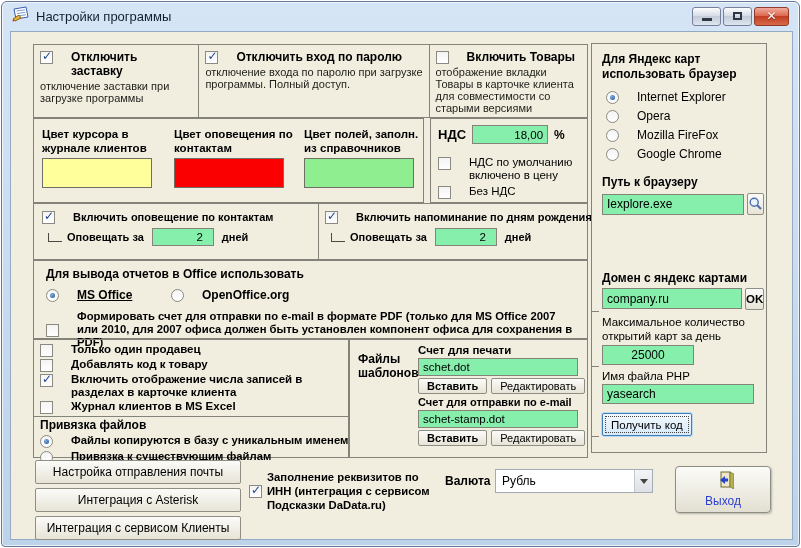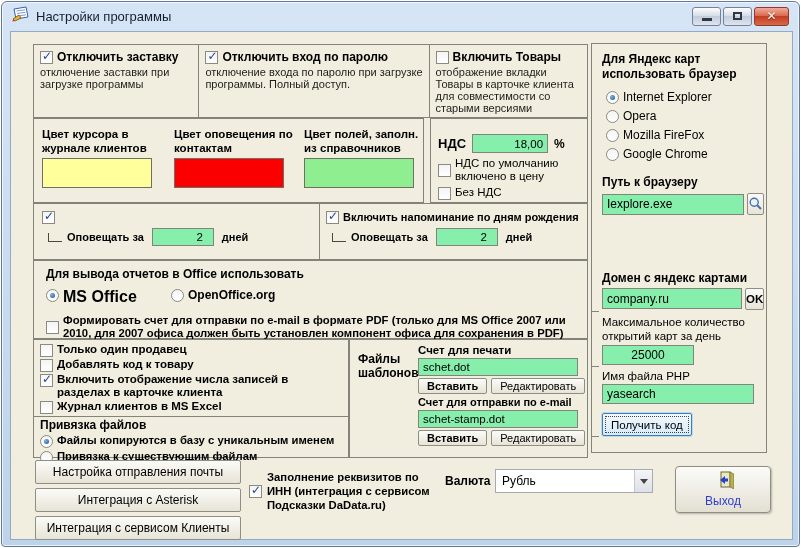--- a/index.html
+++ b/index.html
@@ -22,21 +22,21 @@
   .glyph-max{width:9px;height:8px;border:2px solid #30383F;background:transparent;}
   .glyph-close{color:#fff;font-size:12px;font-weight:bold;line-height:12px;text-shadow:0 1px 1px #7E2415;}
   .client{position:absolute;left:8px;top:29px;width:783px;height:509px;background:#F1EEE0;border:1px solid #93A9C4;}
   .sec{position:absolute;border:1px solid #83837A;}
   .b{font-weight:bold;}
   
   .cb{flex:0 0 auto;width:13px;height:13px;border:1px solid #8A8A82;background:linear-gradient(#F4F4F4,#FFFFFF);position:relative;margin-top:1px;}
   .cb.checked::before{content:"✓";position:absolute;left:1px;top:-3px;font-size:12px;font-weight:bold;color:#24418E;}
   .rd{flex:0 0 auto;width:13px;height:13px;border:1px solid #8A8A82;border-radius:50%;background:linear-gradient(#F4F4F4,#FFFFFF);position:relative;margin-top:1px;}
   .rd.sel::before{content:"";position:absolute;left:3px;top:3px;width:5px;height:5px;border-radius:50%;background:radial-gradient(circle at 35% 35%,#7FB2E5,#1F4E8C);}
-  .chkrow,.rdrow{display:flex;align-items:flex-start;gap:4px;}
+  .chkrow,.rdrow{display:flex;align-items:flex-start;gap:18px;}
   .ct{font-weight:bold;font-size:12px;line-height:14px;}
   .desc{font-size:11px;line-height:12px;margin-top:2px;color:#1E1E18;}
   .inp{border:1px solid #83837A;background:#86efac;font-family:inherit;font-size:11.5px;height:19px;padding:0 4px;}
   .btn{border:1px solid #8E8E85;border-radius:2px;background:linear-gradient(#FBFBF9,#E7E4D6);font-family:inherit;font-size:11px;color:#000;padding:1px 8px;cursor:default;}
   .swatch{width:110px;height:30px;border:1px solid #6F6F65;margin-top:3px;}
   .swlabel{font-weight:bold;font-size:11.5px;line-height:14px;}
   .conn{display:inline-block;width:14px;height:9px;border-left:1px solid #4A4A42;border-bottom:1px solid #4A4A42;margin:0 5px 0 6px;}
   .focusbtn{border:1px solid #3E7DB8;background:linear-gradient(#F2F8FD,#D7EAF9);box-shadow:0 0 0 1px #BCD9F0;outline:1px dotted #444;outline-offset:-4px;font-size:11.5px;}
   .drop{display:flex;border:1px solid #A5ABB5;background:#fff;height:24px;}
   .dropval{flex:1;font-size:12px;padding:4px 0 0 6px;}
@@ -110,40 +110,41 @@
       <div style="width:120px;">
         <div class="swlabel">Цвет оповещения по контактам</div>
         <div class="swatch" style="background: rgb(250, 0, 0);"></div>
       </div>
       <div style="width:115px;">
         <div class="swlabel">Цвет полей, заполн. из справочников</div>
         <div class="swatch" style="background: rgb(143, 238, 143);"></div>
       </div>
     </div>
 
-    <div class="sec" style="left:419px;top:86px;width:158px;height:85px;padding:15px 7px 0 7px;">
+    <div class="sec" style="left:419px;top:86px;width:158px;height:85px;padding:6px 7px 0 7px;">
       <div style="display:flex;align-items:center;gap:6px;">
         <span class="b" style="font-size:13px;">НДС</span>
         <input class="inp" style="width: 76px; text-align: right;" value="18,00">
         <span class="b" style="font-size:12px;">%</span>
       </div>
-      <div class="chkrow" style="margin-top:4px;align-items:center;">
+      <div class="chkrow" style="margin-top:12px;">
         <span class="cb"></span>
         <span style="font-size:11.5px;line-height:13px;width:120px;">НДС по умолчанию включено в цену</span>
       </div>
       <div class="chkrow" style="margin-top:3px;">
         <span class="cb"></span>
         <span style="font-size:11.5px;line-height:13px;">Без НДС</span>
       </div>
     </div>
 
     <div class="sec" style="left:22px;top:171px;width:555px;height:57px;display:flex;">
       <div style="width:287px;border-right:1px solid #83837A;padding:6px 4px 0 8px;">
         <div class="chkrow">
           <span class="cb checked"></span>
+          <span class="ct" style="font-size:11px;white-space:nowrap;">Включить оповещение по контактам</span>
         </div>
         <div style="display:flex;align-items:center;margin-top:4px;">
           <span class="conn"></span>
           <span class="b" style="font-size:11px;">Оповещать за</span>
           <input class="inp" style="width: 62px; height: 18px; text-align: right; padding-right: 10px; margin: 0px 8px;" value="2">
           <span class="b" style="font-size:11px;">дней</span>
         </div>
       </div>
       <div style="width:268px;padding:6px 2px 0 6px;">
         <div class="chkrow">
@@ -157,21 +158,21 @@
           <span class="b" style="font-size:11px;">дней</span>
         </div>
       </div>
     </div>
 
     <div class="sec" style="left:22px;top:228px;width:555px;height:79px;padding:6px 12px 0 12px;">
       <div class="b" style="font-size:12px;">Для вывода отчетов в Office использовать</div>
       <div style="display:flex;margin-top:7px;">
         <div class="rdrow" style="width:125px;">
           <span class="rd sel"></span>
-          <span class="b" style="font-size:16px;">MS Office</span>
+          <span class="b" style="font-size:12px;text-decoration:underline;">MS Office</span>
         </div>
         <div class="rdrow">
           <span class="rd"></span>
           <span class="b" style="font-size:12px;">OpenOffice.org</span>
         </div>
       </div>
       <div class="chkrow" style="margin-top:8px;align-items:center;">
         <span class="cb"></span>
         <span class="b" style="font-size:11.3px;line-height:13px;width:508px;">Формировать счет для отправки по e-mail в формате PDF (только для MS Office 2007 или 2010, для 2007 офиса должен быть установлен компонент офиса для  сохранения в PDF)</span>
       </div>

